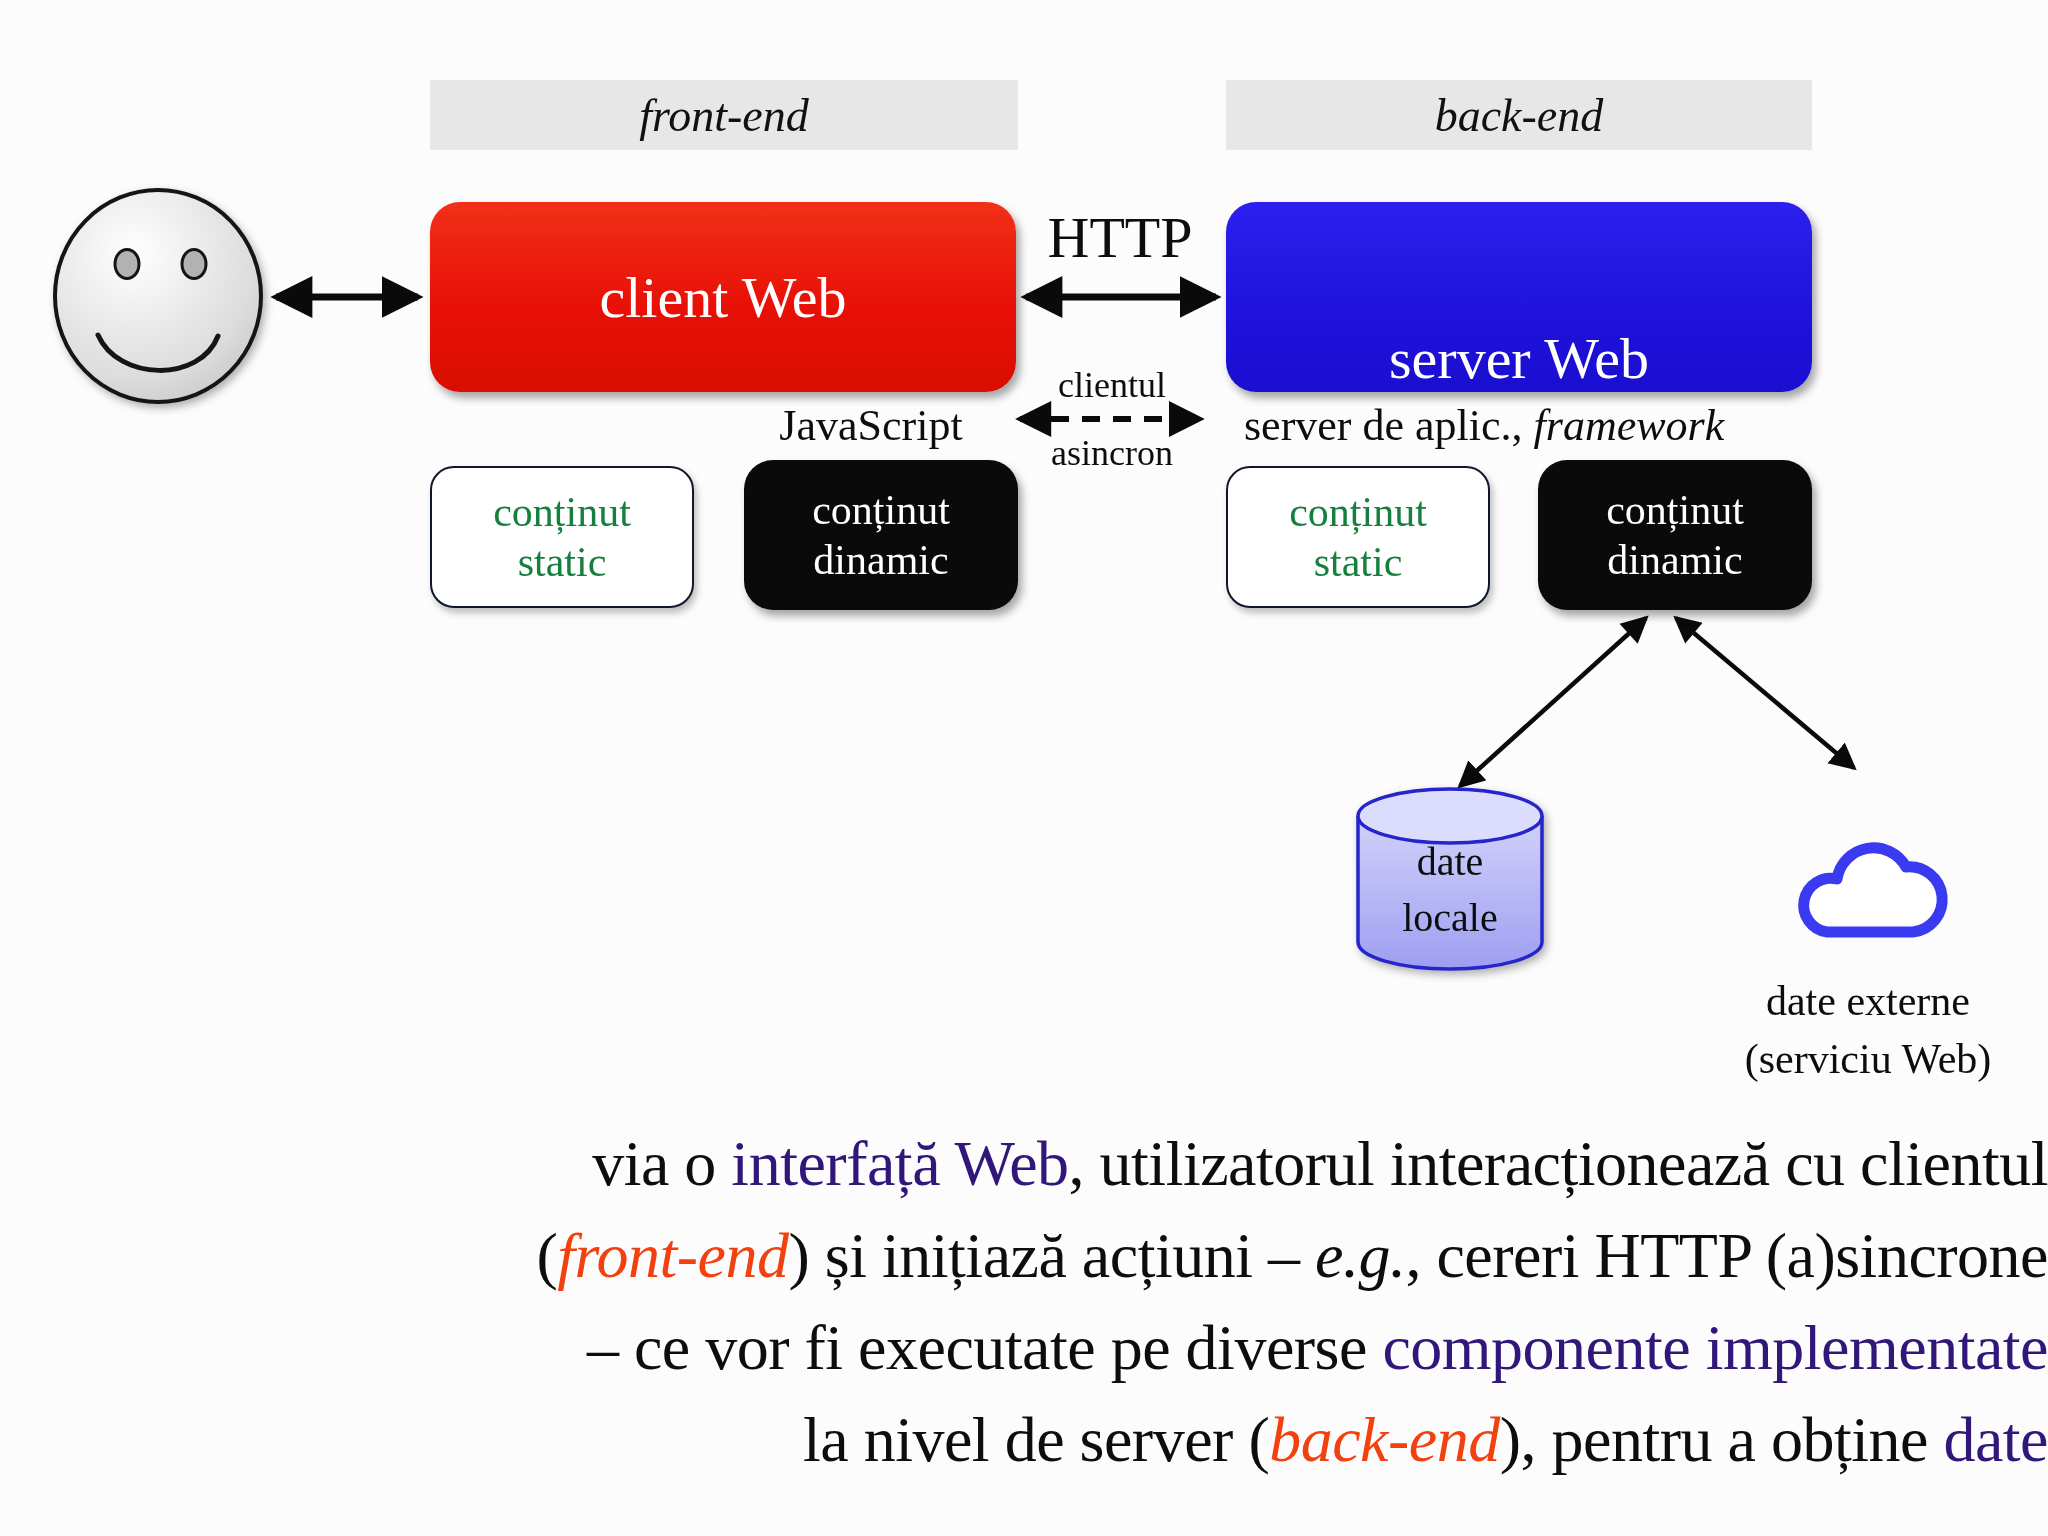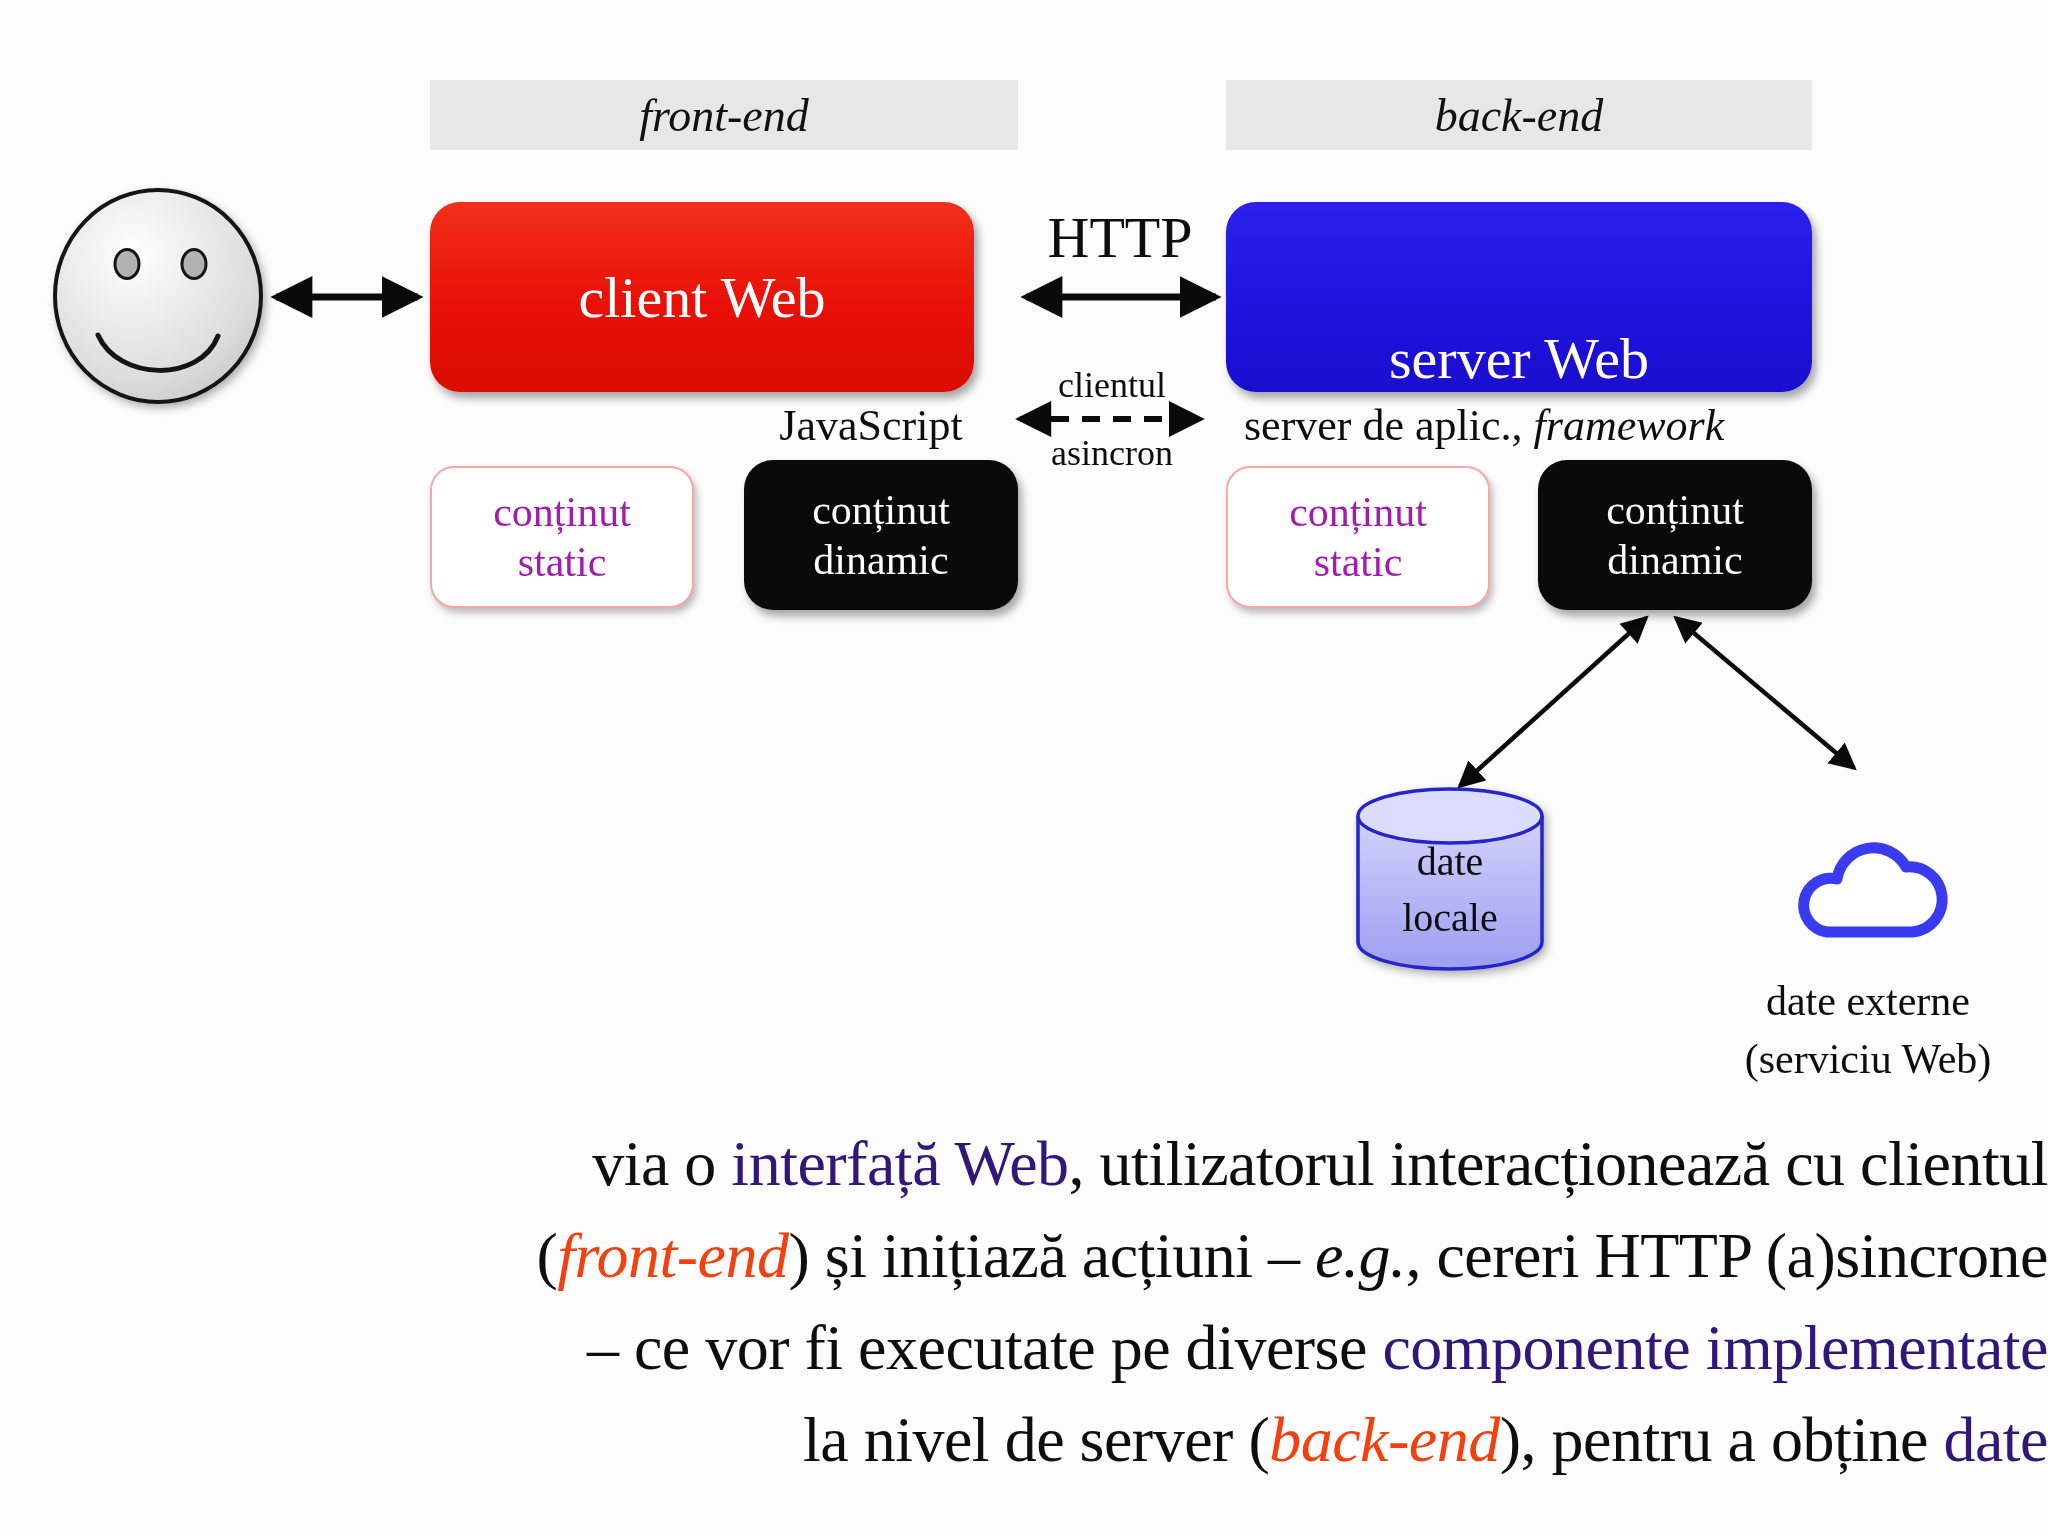--- a/index.html
+++ b/index.html
@@ -17,21 +17,21 @@
     display:flex;align-items:center;justify-content:center;
     border-radius:30px;color:#fff;font-size:58px;
     box-shadow:4px 6px 8px rgba(0,0,0,.35);
   }
   .client{background:linear-gradient(180deg,#f23018 0%,#e81007 55%,#d90d00 100%);}
   .server{background:linear-gradient(180deg,#2b20ee 0%,#1f13dd 55%,#1a0ed0 100%);}
   .contentbox{
     display:flex;align-items:center;justify-content:center;text-align:center;
     font-size:42px;line-height:50px;border-radius:24px;padding:8px 18px;box-sizing:border-box;
   }
-  .whitebox{background:#ffffff;border:2px solid #fca5a5;color:#a21caf;box-shadow:3px 5px 7px rgba(0,0,0,.25);}
+  .whitebox{background:#ffffff;border:2px solid #0f172a;color:#15803d;box-shadow:3px 5px 7px rgba(0,0,0,.25);}
   .blackbox{background:var(--box-black,#0a0a0a);color:#fff;border-radius:29px;box-shadow:4px 6px 8px rgba(0,0,0,.35);}
   .lbl{white-space:pre;}
   .center{text-align:center;}
   .http-lbl{font-size:58px;text-align:center;}
   .mid-lbl{font-size:44px;}
   .small-lbl{font-size:36px;text-align:center;}
   .db-label,.ext-label{text-align:center;font-size:40px;line-height:56px;}
   .ext-label{font-size:42px;line-height:58px;}
   .paragraph{left:0;right:0;text-align:center;font-size:64px;line-height:92px;letter-spacing:-.5px;}
   .para-line{white-space:pre-wrap;}
@@ -76,21 +76,21 @@
         <stop offset="70%" stop-color="#dcdcdc"></stop>
         <stop offset="100%" stop-color="#c2c2c2"></stop>
       </radialGradient>
     </defs>
     <ellipse cx="110" cy="113" rx="103" ry="106" fill="url(#faceGrad)" stroke="#151515" stroke-width="4"></ellipse>
     <ellipse cx="79" cy="81" rx="12" ry="14.5" fill="#b2b2b2" stroke="#151515" stroke-width="3"></ellipse>
     <ellipse cx="146" cy="81" rx="12" ry="14.5" fill="#b2b2b2" stroke="#151515" stroke-width="3"></ellipse>
     <path d="M 50 152 C 70 198 152 200 170 153" fill="none" stroke="#151515" stroke-width="5" stroke-linecap="round"></path>
   </svg>
 
-  <div class="abs bigbox client" style="left:430px;top:202px;width:544px;height:190px;">
+  <div class="abs bigbox client" style="left:430px;top:202px;width:586px;height:190px;">
     <span>client Web</span>
   </div>
   <div class="abs bigbox server" style="left:1226px;top:202px;width:586px;height:190px;align-items:flex-end;">
     <span>server Web</span>
   </div>
 
   <div class="abs http-lbl" style="left:1014px;top:204px;width:212px;">HTTP</div>
   <div class="abs mid-lbl center" style="left:736px;top:400px;width:270px;">JavaScript</div>
   <div class="abs small-lbl" style="left:1016px;top:364px;width:192px;">clientul</div>
   <div class="abs small-lbl" style="left:1016px;top:432px;width:192px;">asincron</div>

